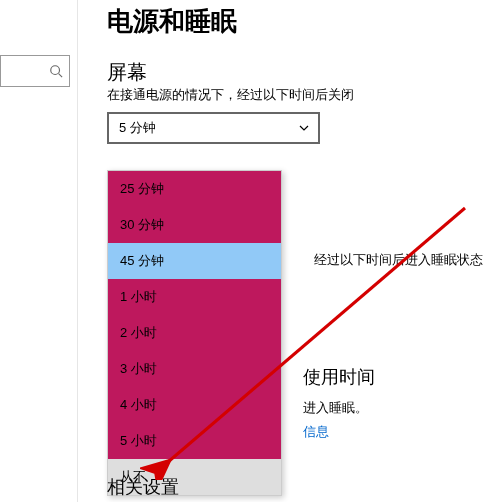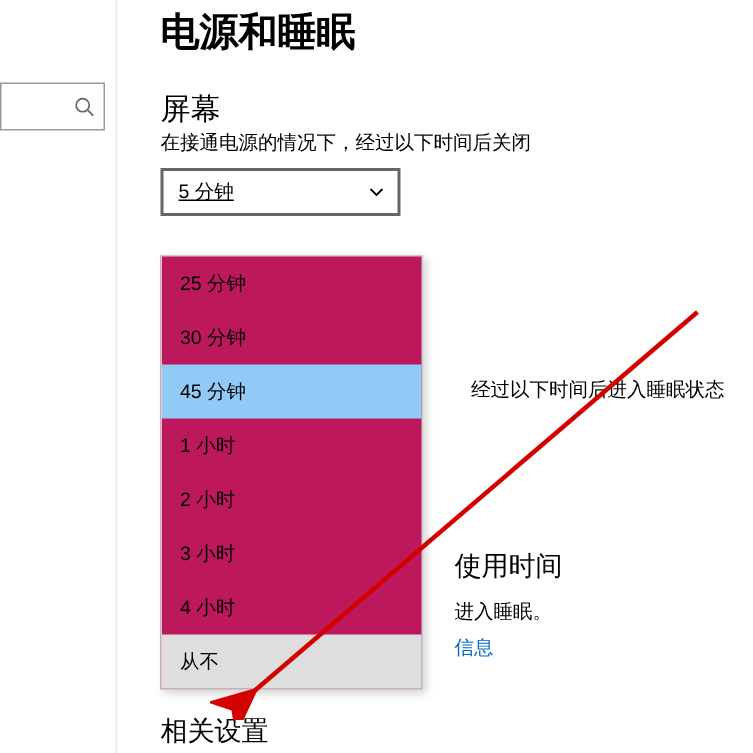--- a/index.html
+++ b/index.html
@@ -4,21 +4,21 @@
   <style>
     * { margin: 0; padding: 0; box-sizing: border-box; font-family: "Microsoft YaHei", "Segoe UI", sans-serif; }
     body { width: 502px; height: 502px; background: #fff; position: relative; overflow: hidden; }
     .left-panel { position: absolute; left: 0; top: 0; width: 78px; height: 502px; border-right: 1px solid #e6e6e6; }
     .search-box { position: absolute; left: 0; top: 55px; width: 70px; height: 32px; border: 1px solid #999; background: #fff; display: flex; align-items: center; justify-content: flex-end; padding-right: 6px; }
     .search-icon { width: 14px; height: 14px; }
     .main { position: absolute; left: 107px; top: 0; right: 0; }
     .title { font-size: 26px; font-weight: 600; color: #000; margin-top: 4px; margin-bottom: 20px; }
     .section-header { font-size: 20px; color: #000; }
     .desc { font-size: 13px; color: #000; margin-bottom: 8px; }
-    .select-box { width: 160px; height: 32px; border: 2px solid #666; display: flex; align-items: center; justify-content: space-between; padding: 0 8px 0 10px; cursor: pointer; text-decoration: underline; }
+    .select-box { width: 213px; height: 32px; border: 2px solid #666; display: flex; align-items: center; justify-content: space-between; padding: 0 8px 0 10px; cursor: pointer; }
     .select-value { font-size: 13px; color: #000; }
     .chevron { width: 12px; height: 12px; }
     .dropdown { position: absolute; left: 0; top: 0; width: 175px; background: #be185d; border: 1px solid #ccc; box-shadow: 2px 2px 6px rgba(0,0,0,0.2); }
     .dropdown-item { height: 36px; display: flex; align-items: center; padding-left: 12px; font-size: 13px; color: #000; cursor: pointer; }
     .dropdown-item.highlighted { background: #91c9f7; }
     .dropdown-item.hovered { background: #dedede; }
     .sleep-group { position: absolute; left: 107px; top: 251px; }
     .sleep-text-line { font-size: 13px; white-space: nowrap; margin-left: 11px; }
     .usage-time { position: absolute; left: 303px; top: 365px; }
     .usage-title { font-size: 18px; margin-bottom: 10px; }
@@ -72,20 +72,23 @@
       </div>
     <div class="dropdown-item">
         <span>2 小时</span>
       </div>
     <div class="dropdown-item">
         <span>3 小时</span>
       </div>
     <div class="dropdown-item">
         <span>4 小时</span>
       </div>
+    <div class="dropdown-item">
+        <span>5 小时</span>
+      </div>
     <div class="dropdown-item hovered">
         <span>从不</span>
       </div>
   </div>
 </div>
 
 <div class="usage-time">
   <div class="usage-title">使用时间</div>
   <div class="usage-desc">进入睡眠。</div>
   <div class="usage-link">信息</div>

